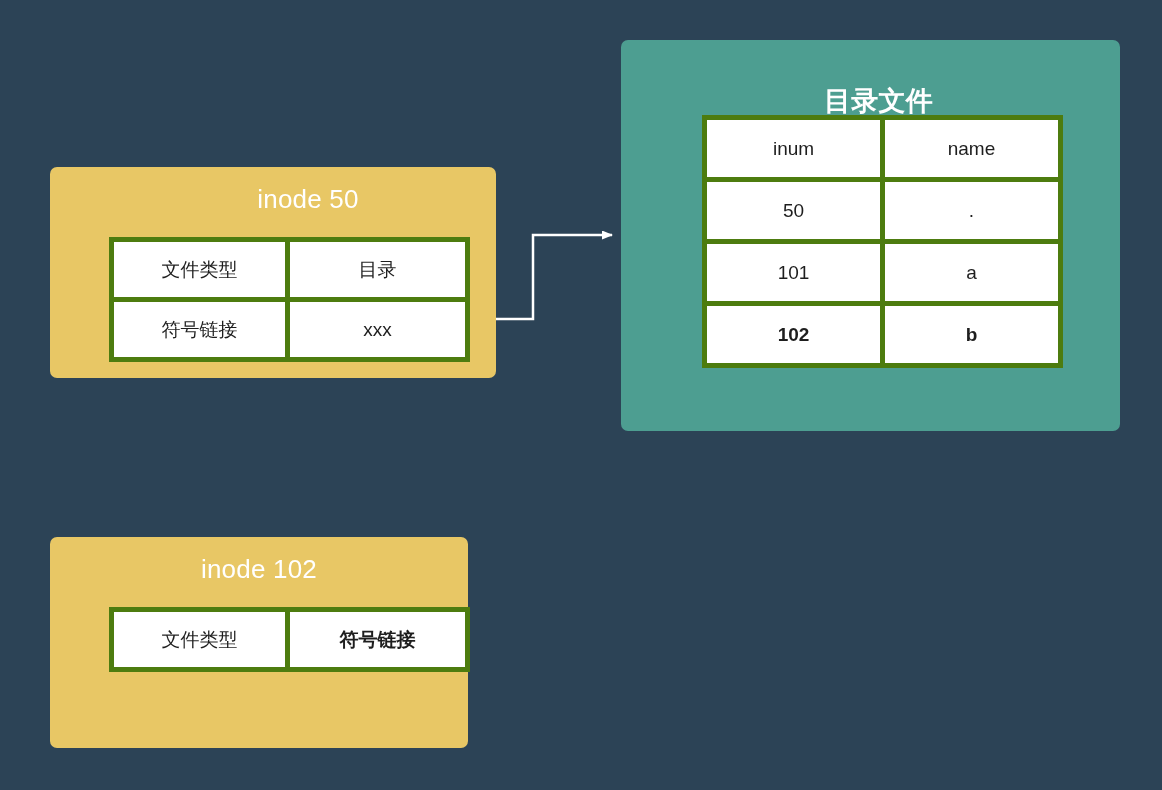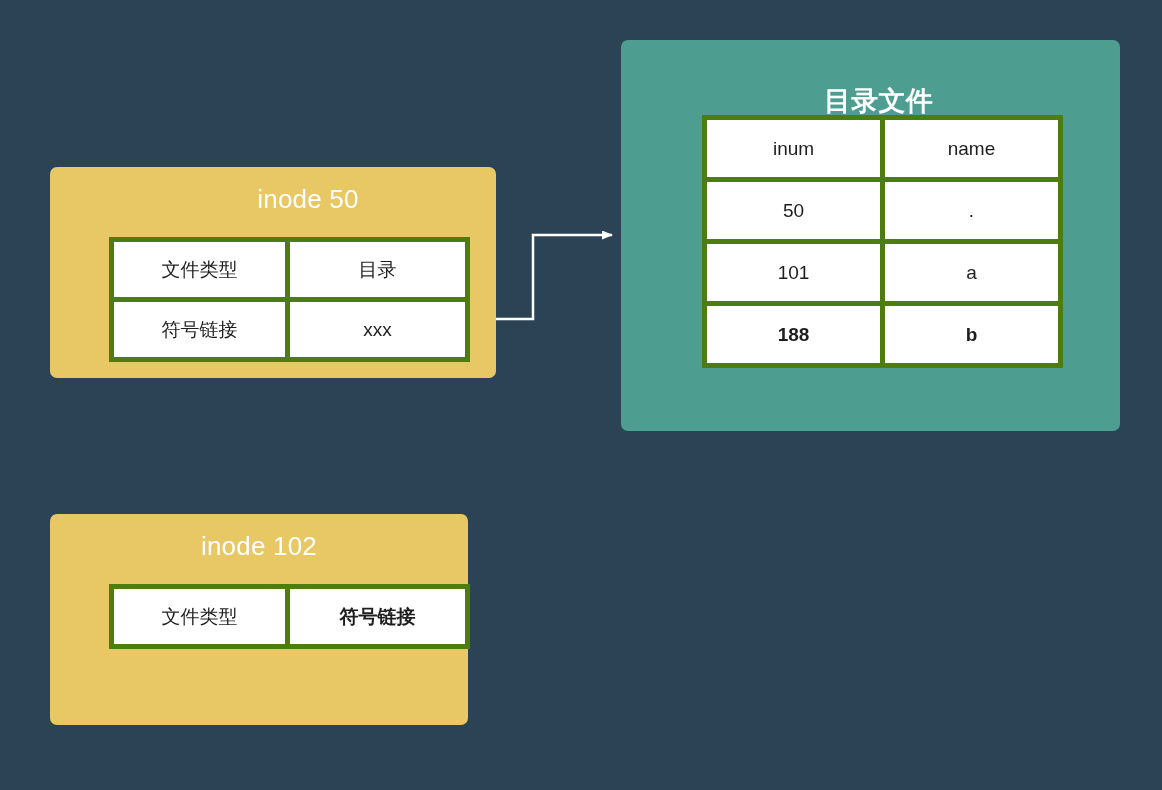--- a/index.html
+++ b/index.html
@@ -102,21 +102,21 @@
           <td class="v">目录</td>
         </tr>
         <tr>
           <td class="k">符号链接</td>
           <td class="v">xxx</td>
         </tr>
       </tbody>
     </table>
   </div>
 
-  <div class="card yellow" style="left:50px; top:514px; width:418px; height:211px;text-decoration:underline;">
+  <div class="card yellow" style="left:50px; top:537px; width:418px; height:211px;text-decoration:underline;">
     <div class="card-title" style="position:absolute; left:0; top:19px;">inode 102</div>
 
     <table class="tbl inode-tbl" style="left:50px; top:70px;">
       <tbody>
         <tr>
           <td class="k">文件类型</td>
           <td class="v b">符号链接</td>
         </tr>
       </tbody>
     </table>
@@ -133,20 +133,20 @@
         </tr>
         <tr>
           <td class="c1">50</td>
           <td class="c2">.</td>
         </tr>
         <tr>
           <td class="c1">101</td>
           <td class="c2">a</td>
         </tr>
         <tr>
-          <td class="c1 b">188</td>
+          <td class="c1 b">102</td>
           <td class="c2 b">b</td>
         </tr>
       </tbody>
     </table>
   </div>
 
 </div>
 
 </body></html>

